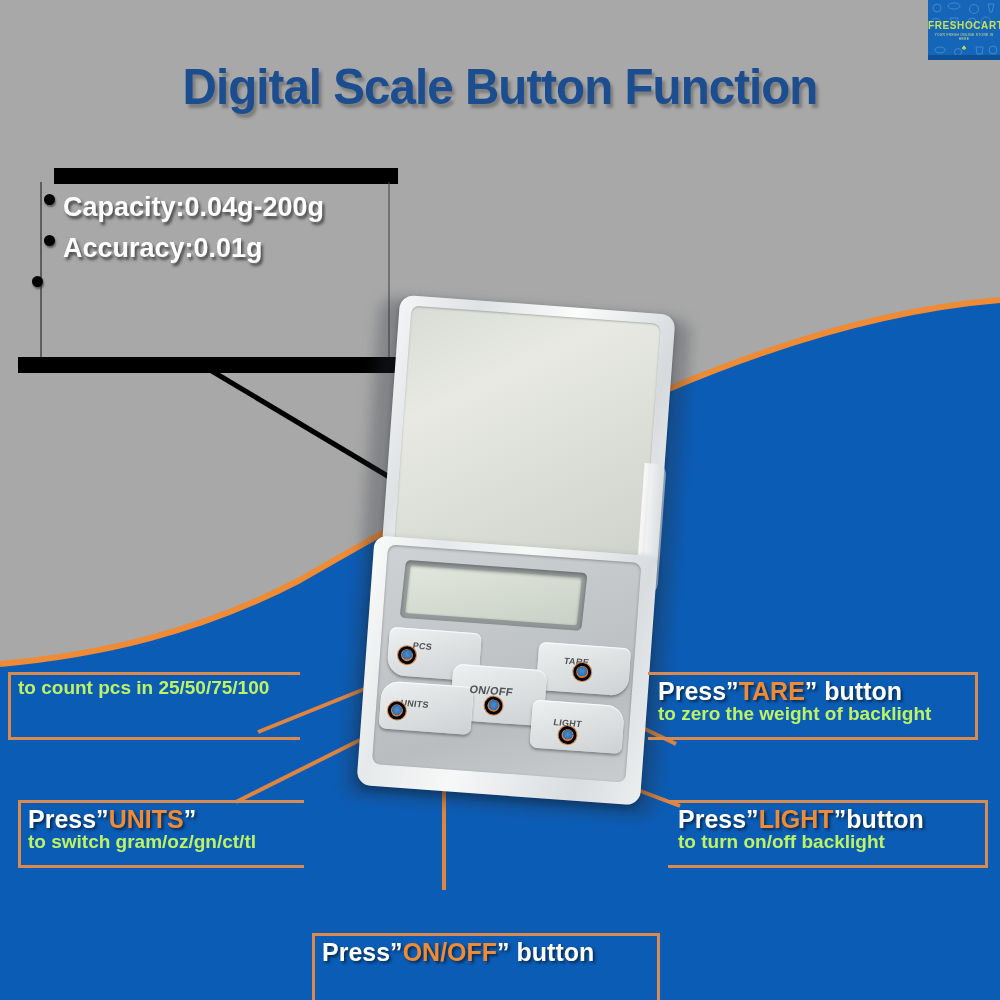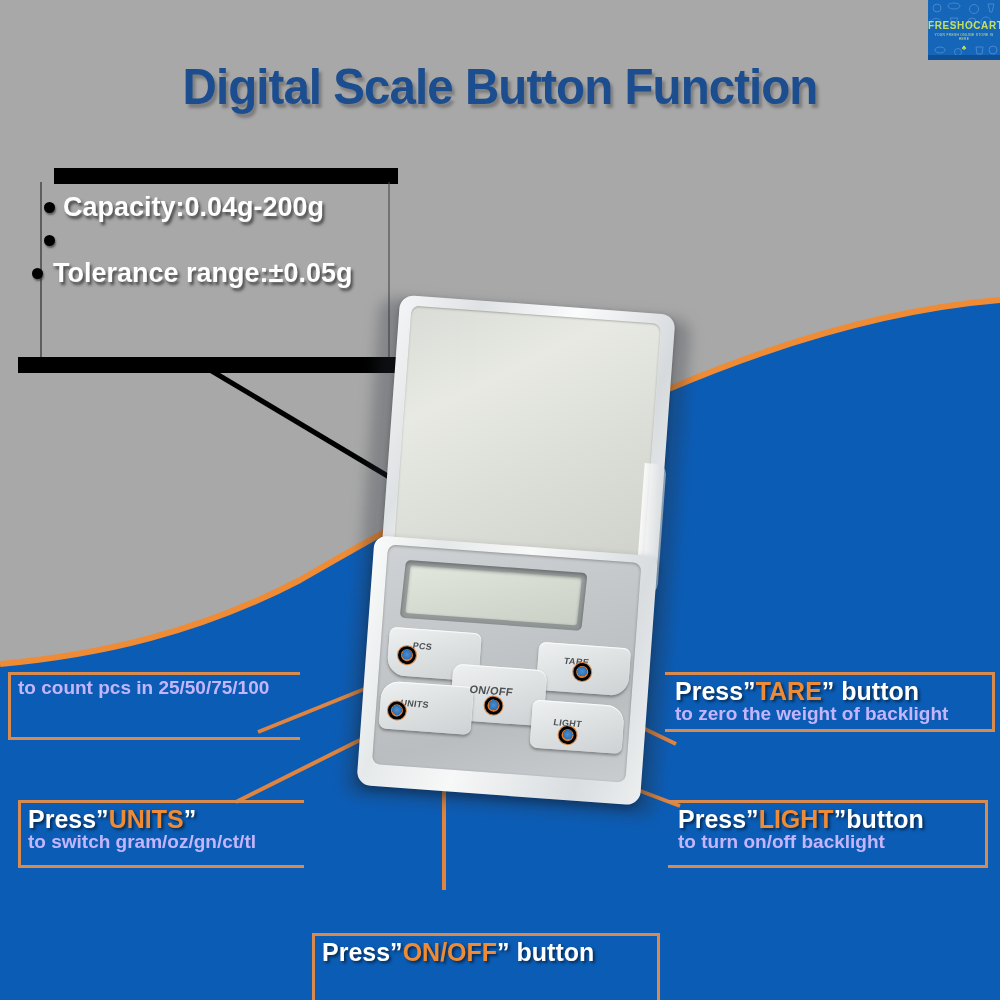--- a/index.html
+++ b/index.html
@@ -47,21 +47,21 @@
   
   .spec-box{
     position:absolute;left:18px;top:168px;width:380px;height:205px;
   }
   .spec-bar-top{position:absolute;left:36px;top:0;width:344px;height:16px;background:#000;}
   .spec-bar-bottom{position:absolute;left:0;bottom:0;width:380px;height:16px;background:#000;}
   .spec-side-l{position:absolute;left:22px;top:14px;bottom:14px;width:2px;background:rgba(70,70,70,.75);}
   .spec-side-r{position:absolute;right:8px;top:14px;bottom:14px;width:2px;background:rgba(70,70,70,.55);}
   .spec-list{position:absolute;left:22px;right:6px;top:20px;bottom:18px;padding:6px 0 0 4px;}
   .spec-item{
-    display:flex;align-items:center;gap:8px;
+    display:flex;gap:8px;
     color:#fff;font-weight:bold;font-size:27px;line-height:1.0;
     margin-bottom:14px;text-shadow:2px 3px 3px rgba(40,40,40,.75);
     white-space:nowrap;
   }
   .spec-item .dot{
     width:11px;height:11px;border-radius:50%;background:#000;flex:none;
     box-shadow:1px 2px 2px rgba(40,40,40,.6);
   }
   .spec-item:nth-child(3){margin-left:-12px;}
   .spec-item:nth-child(3) .dot{margin-right:2px;}
@@ -157,27 +157,27 @@
   .co-tare .frame{border-left:none;}
   .co-units .frame{border-right:none;}
   .co-light .frame{border-left:none;}
   .co-onoff .frame{border:3px solid #d98a4f;}
   .co-line1{
     position:relative;font-size:25px;font-weight:bold;color:#ffffff;
     text-shadow:2px 2px 3px rgba(0,0,0,.55);white-space:nowrap;line-height:1.05;
   }
   .co-line1 .hl{color:#ef8b34;}
   .co-line2{
-    position:relative;font-size:19px;font-weight:bold;color:#c4b5fd;
+    position:relative;font-size:19px;font-weight:bold;color:#bef264;
     white-space:nowrap;line-height:1.1;
   }
   .co-body{position:absolute;inset:0;padding:6px 8px 4px 10px;box-sizing:border-box;}
 
   .co-pcs{left:8px;top:672px;width:292px;height:68px;}
-  .co-tare{left:665px;top:672px;width:330px;height:60px;}
+  .co-tare{left:648px;top:672px;width:330px;height:68px;}
   .co-units{left:18px;top:800px;width:286px;height:68px;}
   .co-light{left:668px;top:800px;width:320px;height:68px;}
   .co-onoff{left:312px;top:933px;width:348px;height:70px;}
   .co-units .co-line1{font-size:25px;}
   .co-light .co-line1{font-size:25px;}
 </style>
 </head>
 <body>
 
 <div id="stage">
@@ -224,24 +224,24 @@
     <div class="spec-bar-top"></div>
     <div class="spec-side-l"></div>
     <div class="spec-side-r"></div>
     <div class="spec-list">
       <div class="spec-item">
         <span class="dot"></span>
         <span>Capacity:0.04g-200g</span>
       </div>
       <div class="spec-item">
         <span class="dot"></span>
+        <span>Accuracy:0.01g</span>
       </div>
       <div class="spec-item">
         <span class="dot"></span>
-        <span>Tolerance range:±0.05g</span>
       </div>
     </div>
     <div class="spec-bar-bottom"></div>
   </div>
 
   <svg class="leader-svg">
     <g stroke="#e0853f" stroke-width="4" fill="none">
       <line x1="377" y1="684" x2="258" y2="732"></line>
       <line x1="360" y1="740" x2="236" y2="802"></line>
       <line x1="545" y1="681" x2="676" y2="744"></line>

